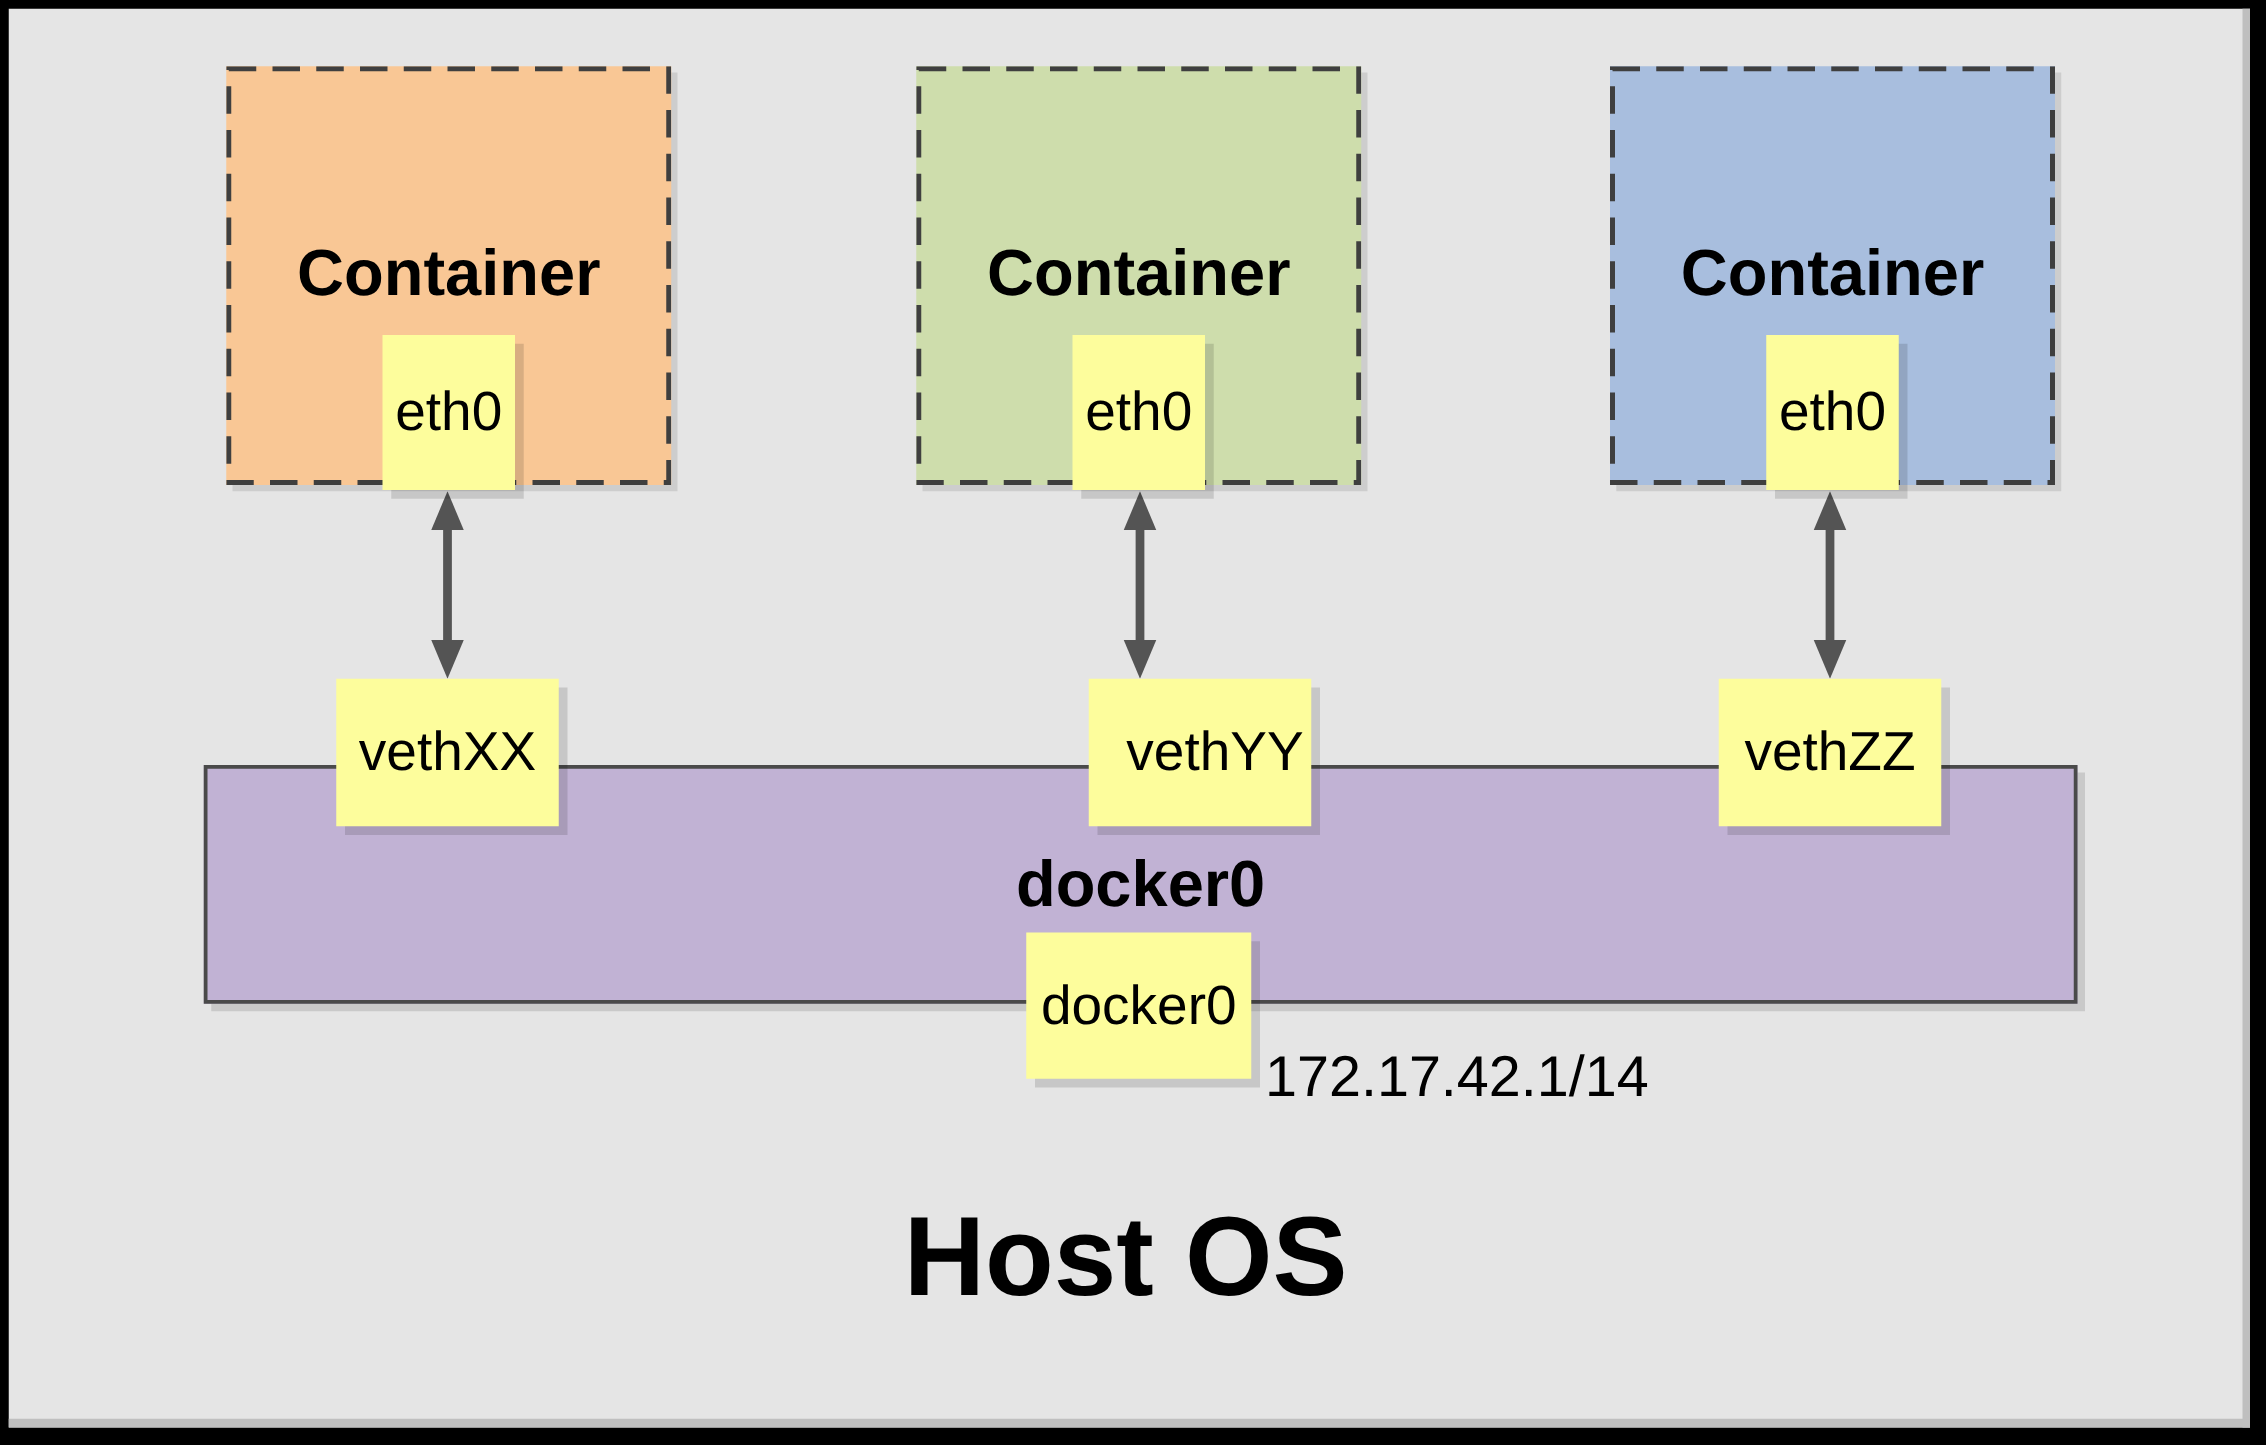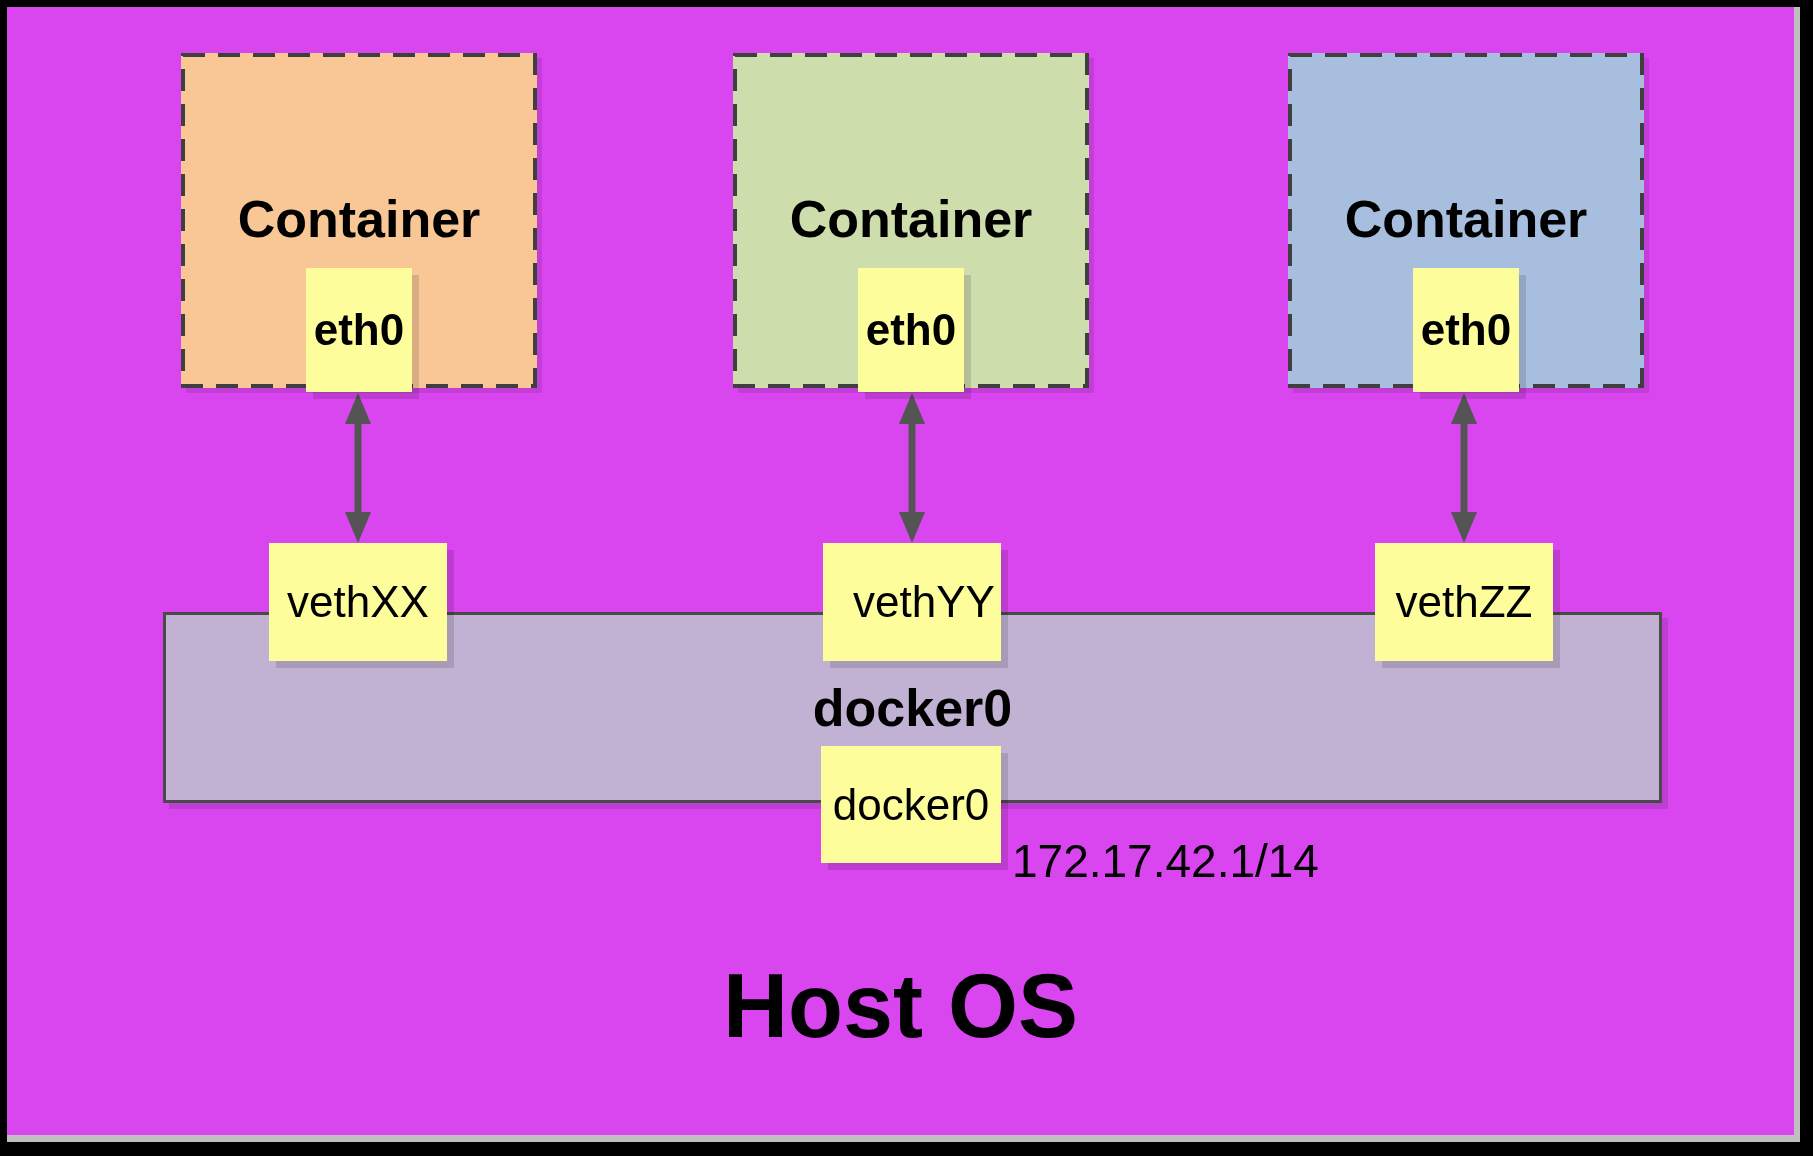--- a/index.html
+++ b/index.html
@@ -12,21 +12,21 @@
     background: #000000;
     font-family: "Liberation Sans", sans-serif;
     color: #000000;
     overflow: hidden;
   }
 
   .page {
     position: absolute;
     left: 7px; top: 7px;
     width: 1793px; height: 1135px;
-    background: #d946ef;
+    background: #e5e5e5;
     border-right: 6px solid #BFBFBF;
     border-bottom: 7px solid #BFBFBF;
   }
 
   
   .container-box {
     position: absolute;
     top: 46px;
     width: 356px; height: 335px;
     box-shadow: 5px 5px 0 rgba(0,0,0,0.10);
@@ -60,29 +60,29 @@
     align-items: center;
     justify-content: center;
     font-size: 44px;
     z-index: 3;
   }
 
   .eth0-box {
     left: 50%;
     transform: translateX(-50%);
     top: 215px;
-    width: 106px; height: 124px; font-weight: bold;
+    width: 106px; height: 124px;
   }
 
   .veth-box {
     top: 536px;
     width: 178px; height: 118px;
   }
   .v1 { left: 262px; }
-  .v2 { left: 816px; padding-left: 24px; }
+  .v2 { left: 864px; padding-left: 24px; }
   .v3 { left: 1368px; }
 
   .docker0-box {
     left: 814px; top: 739px;
     width: 180px; height: 117px;
   }
 
   
   .arrow {
     position: absolute;

